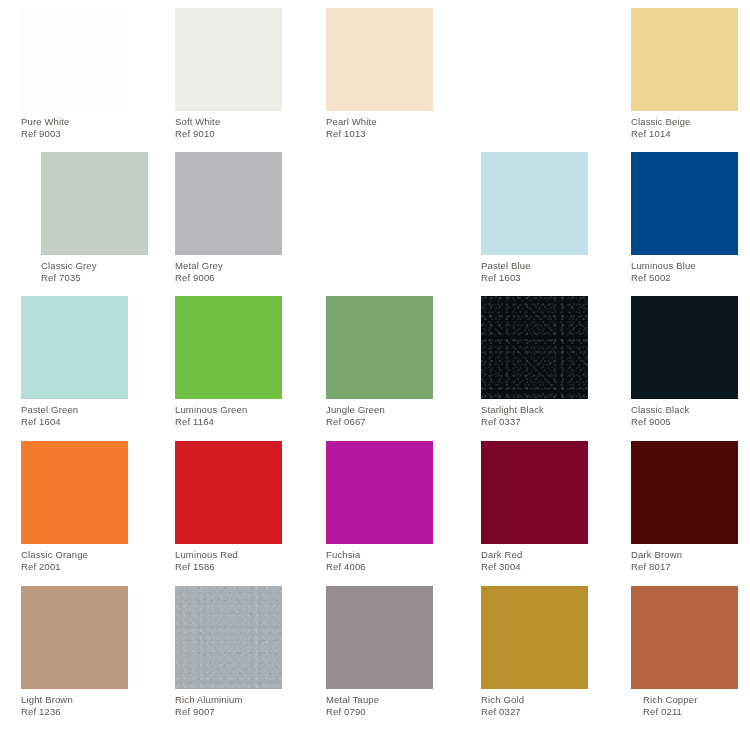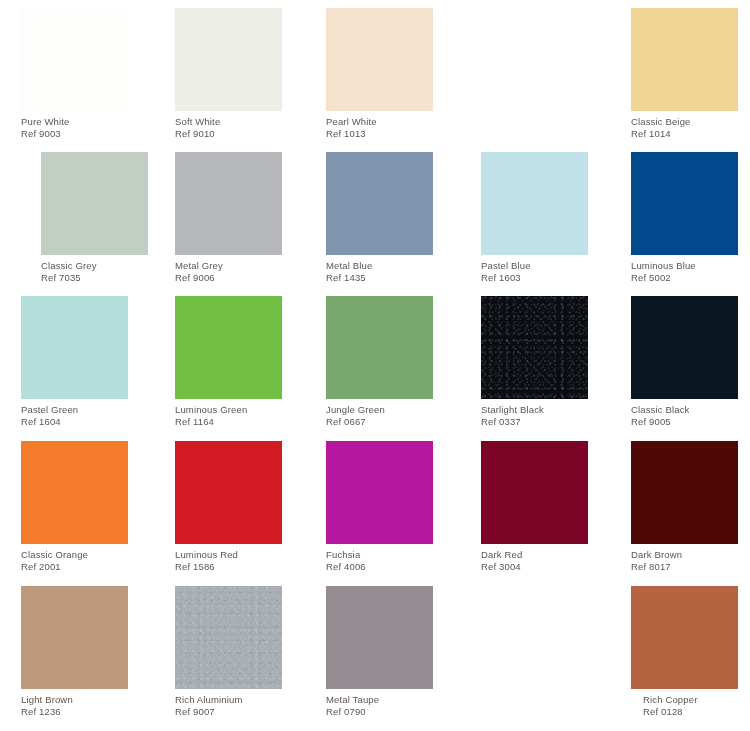--- a/index.html
+++ b/index.html
@@ -117,27 +117,20 @@
           <span class="swatch-ref">Ref 7035</span>
         </div>
       </div>
       <div class="swatch-cell" style="left: 175px;">
         <div class="swatch-chip" title="Metal Grey" style="width: 107px; height: 103px; background: rgb(182, 184, 187);"></div>
         <div class="swatch-label" style="color: rgb(91, 85, 80);">
           <span class="swatch-name">Metal Grey</span>
           <span class="swatch-ref">Ref 9006</span>
         </div>
       </div>
-      <div class="swatch-cell" style="left: 326px;">
-        <div class="swatch-chip" title="Metal Blue" style="width: 107px; height: 103px; background: rgb(127, 149, 174);"></div>
-        <div class="swatch-label" style="color: rgb(91, 85, 80);">
-          <span class="swatch-name">Metal Blue</span>
-          <span class="swatch-ref">Ref 1435</span>
-        </div>
-      </div>
       <div class="swatch-cell" style="left: 481px;">
         <div class="swatch-chip" title="Pastel Blue" style="width: 107px; height: 103px; background: rgb(192, 225, 232);"></div>
         <div class="swatch-label" style="color: rgb(91, 85, 80);">
           <span class="swatch-name">Pastel Blue</span>
           <span class="swatch-ref">Ref 1603</span>
         </div>
       </div>
       <div class="swatch-cell" style="left: 631px;">
         <div class="swatch-chip" title="Luminous Blue" style="width: 107px; height: 103px; background: rgb(1, 73, 141);"></div>
         <div class="swatch-label" style="color: rgb(91, 85, 80);">
@@ -233,23 +226,30 @@
         <div class="swatch-label" style="color: rgb(91, 85, 80);">
           <span class="swatch-name">Rich Aluminium</span>
           <span class="swatch-ref">Ref 9007</span>
         </div>
       </div>
       <div class="swatch-cell" style="left: 326px;">
         <div class="swatch-chip" title="Metal Taupe" style="width: 107px; height: 103px; background: rgb(148, 140, 144);"></div>
         <div class="swatch-label" style="color: rgb(91, 85, 80);">
           <span class="swatch-name">Metal Taupe</span>
           <span class="swatch-ref">Ref 0790</span>
+        </div>
+      </div>
+      <div class="swatch-cell" style="left: 481px;">
+        <div class="swatch-chip" title="Rich Gold" style="width: 107px; height: 103px; background: rgb(184, 145, 43);"></div>
+        <div class="swatch-label" style="color: rgb(91, 85, 80);">
+          <span class="swatch-name">Rich Gold</span>
+          <span class="swatch-ref">Ref 0327</span>
         </div>
       </div>
       <div class="swatch-cell" style="left: 631px;">
         <div class="swatch-chip" title="Rich Copper" style="width: 107px; height: 103px; background: rgb(182, 99, 65);"></div>
         <div class="swatch-label" style="color: rgb(91, 85, 80); margin-left: 12px;">
           <span class="swatch-name">Rich Copper</span>
-          <span class="swatch-ref">Ref 0128</span>
+          <span class="swatch-ref">Ref 0211</span>
         </div>
       </div>
     </div>
   </div>
 
 </body></html>

